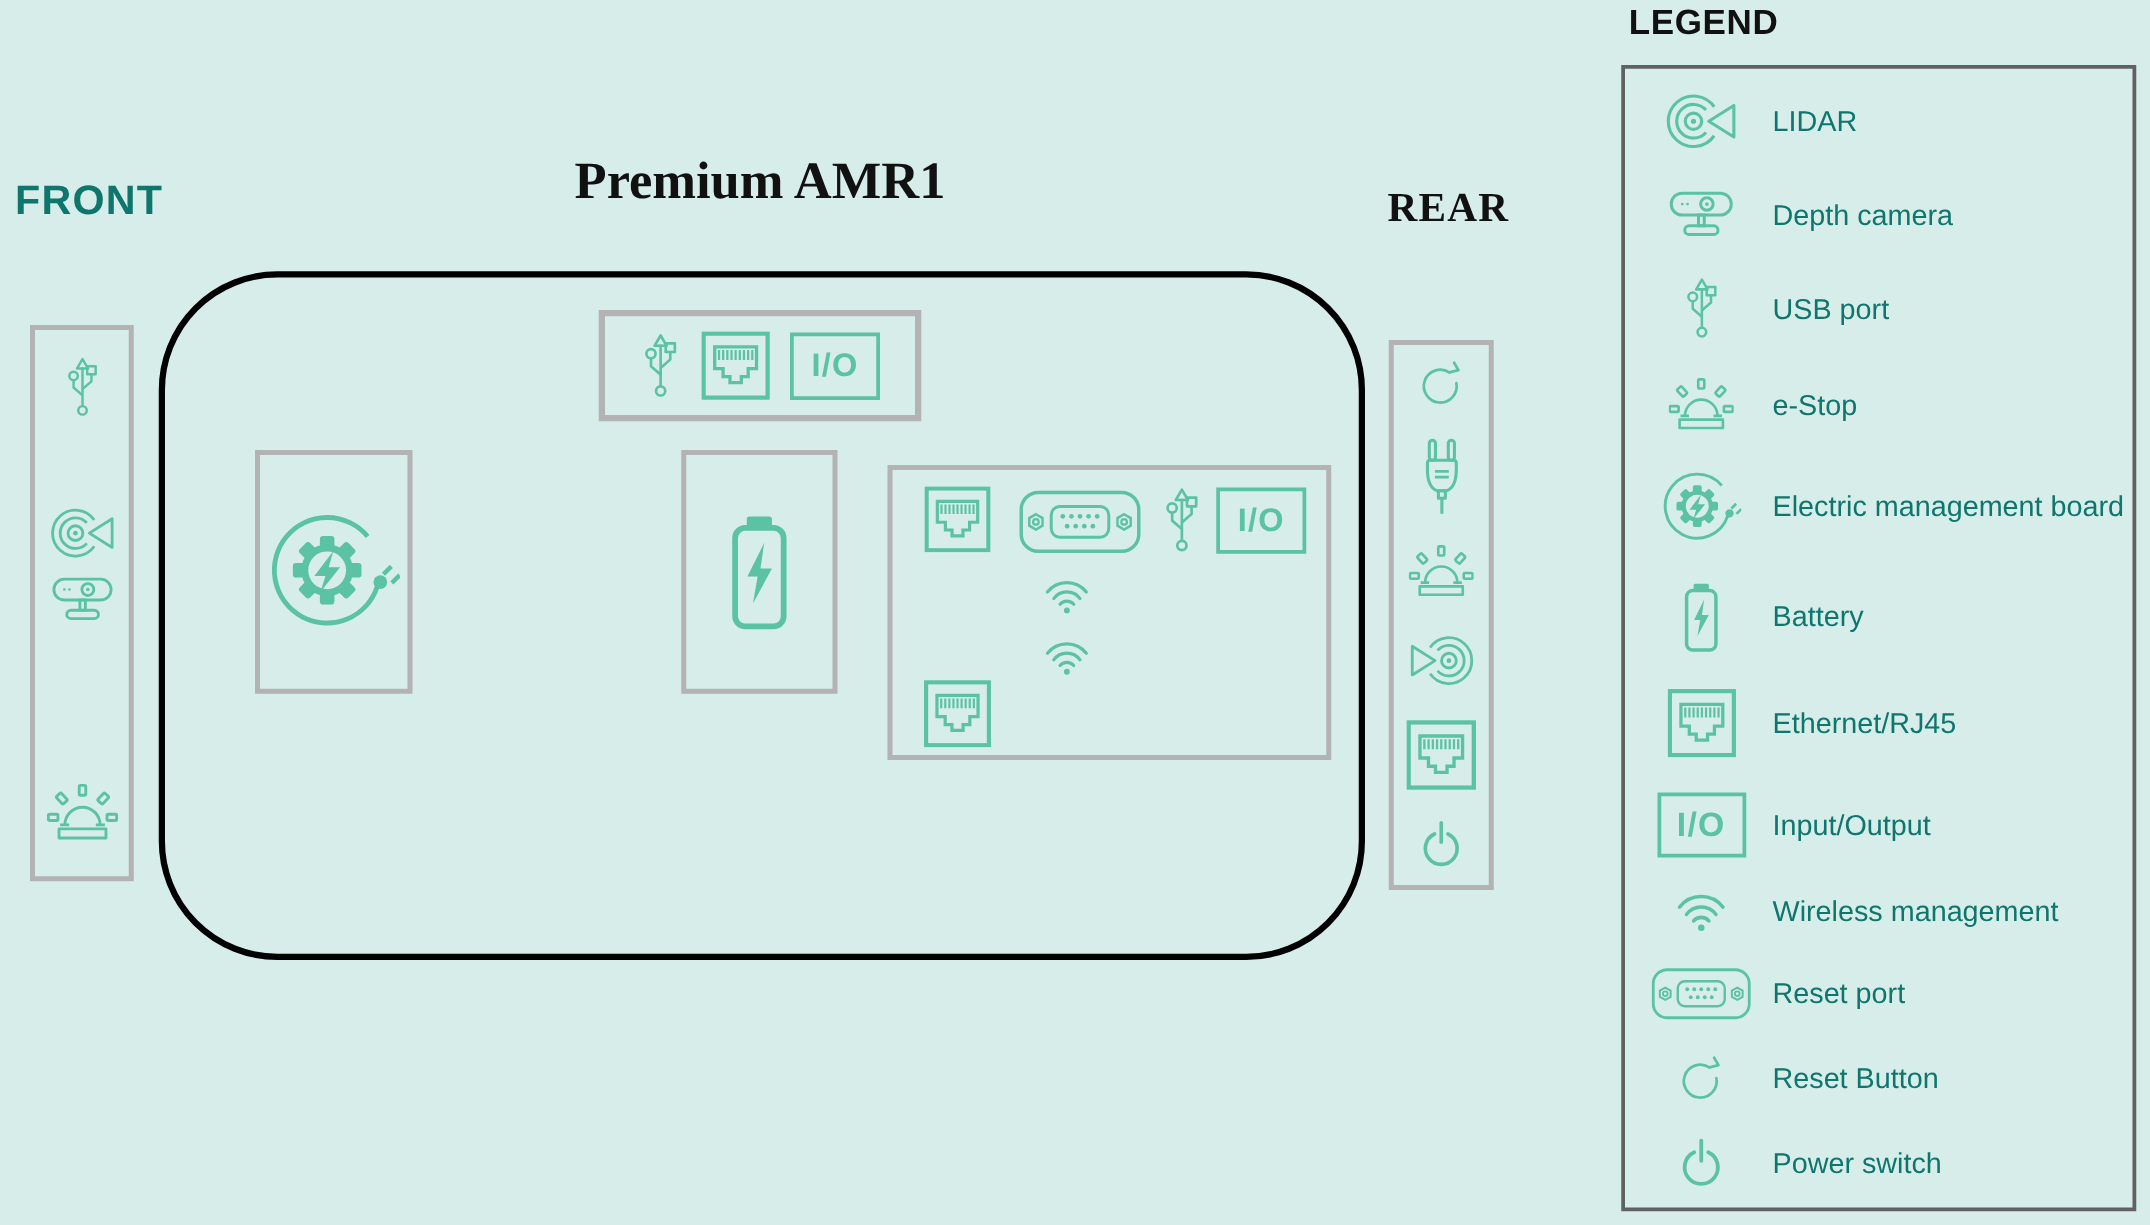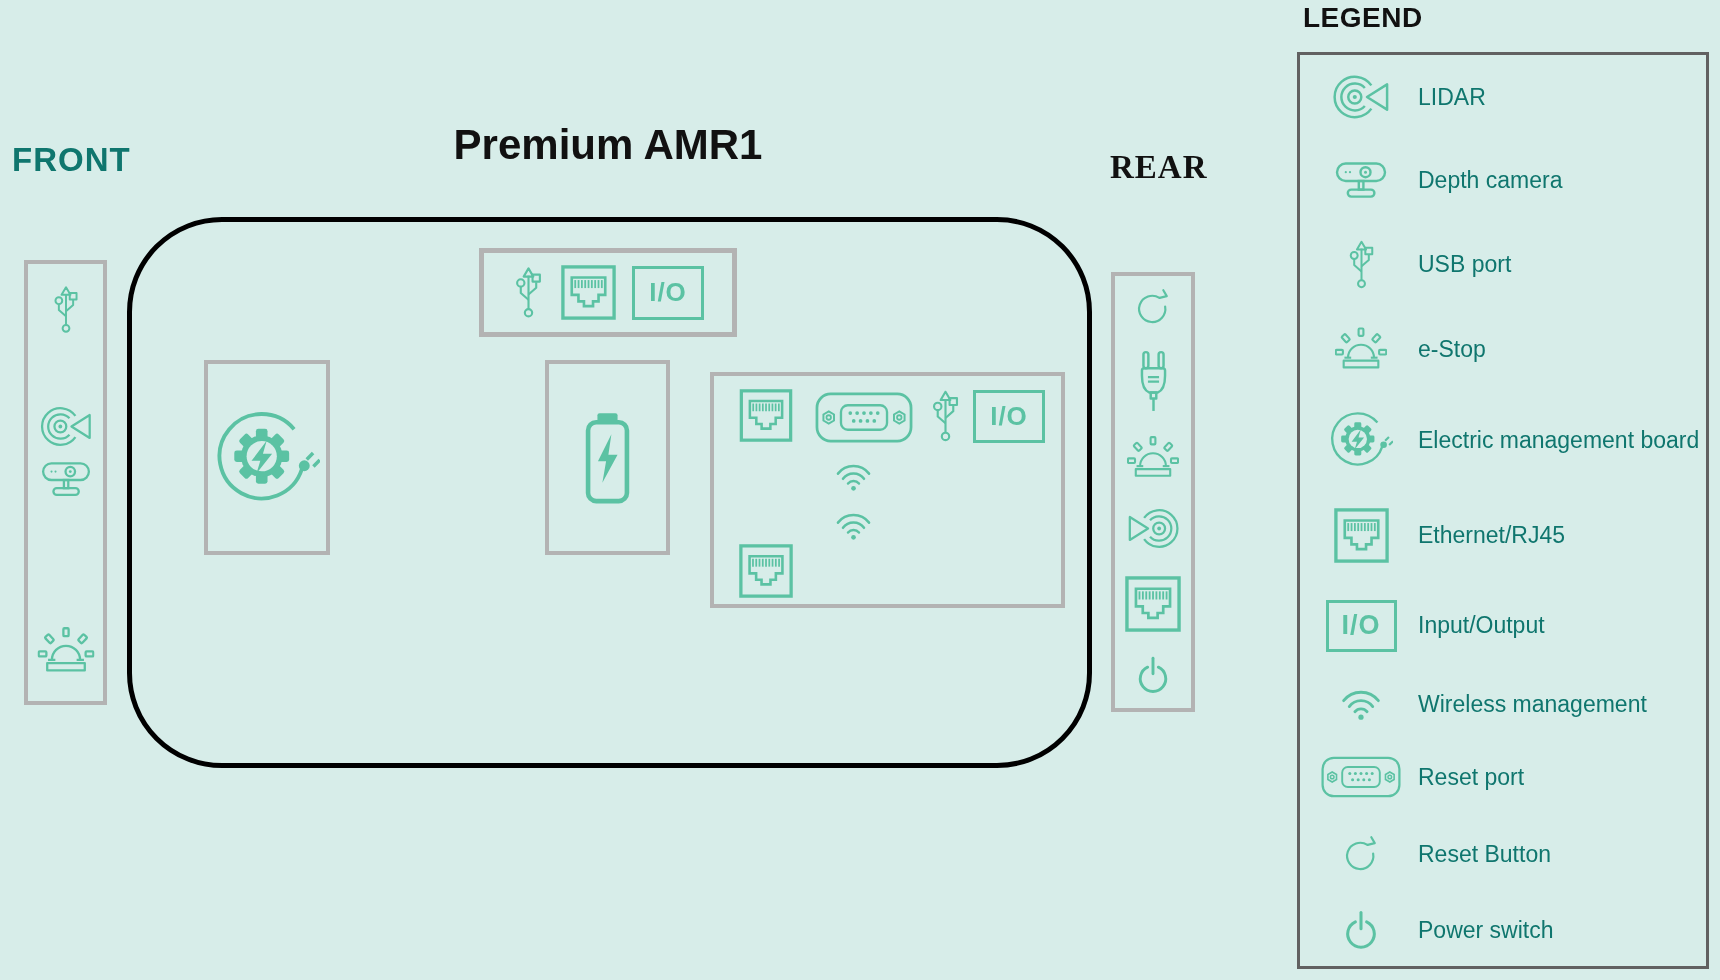--- a/index.html
+++ b/index.html
@@ -1,21 +1,21 @@
 <!DOCTYPE html>
 <html><head>
 <meta charset="utf-8">
 <style>
   html,body{margin:0;padding:0;background:#D7EDE9;}
   .canvas{position:relative;width:1720px;height:980px;background:#D7EDE9;
           font-family:"Liberation Sans",sans-serif;overflow:hidden;}
 
   .hlabel{position:absolute;font-weight:bold;color:#111;line-height:1;white-space:nowrap;}
   .front-label{left:12px;top:143px;font-size:33px;letter-spacing:1px;}
-  .title{left:608px;top:124px;transform:translateX(-50%);font-size:42px;}
+  .title{left:608px;top:124px;transform:translateX(-50%);font-size:42px;font-family:Liberation Serif, serif;}
   .rear-label{left:1110px;top:151px;font-size:33px;letter-spacing:1px;font-family:Liberation Serif, serif;}
   .legend-title{left:1303px;top:4px;font-size:28px;letter-spacing:.5px;}
 
   .body-outline{position:absolute;left:127px;top:217px;width:965px;height:551px;
                 border:5px solid #000;border-radius:95px;box-sizing:border-box;}
 
   .gpanel{position:absolute;border:4px solid #B3B3B3;box-sizing:border-box;}
   .front-panel{left:24px;top:260px;width:83px;height:445px;}
   .rear-panel{left:1111px;top:272px;width:84px;height:440px;display:flex;flex-direction:column;
               align-items:center;justify-content:space-between;padding:12px 0;}
@@ -465,20 +465,32 @@
               <circle cx="27" cy="28" r="11.8" fill="#5BC2A3"></circle>
               <circle cx="27" cy="28" r="8.6" fill="#D7EDE9"></circle>
               <path d="M29.8 19.2 L21.2 30.6 H26.2 L24 37.8 L32.9 26.6 H27.7 Z" fill="#5BC2A3"></path>
             </svg>
           </span>
         </span>
         <span class="legend-label">Electric management board</span>
       </div>
       <div class="legend-row">
         <span class="legend-ic">
+          <span class="slot" style="width: 32px; height: 58px;">
+            <svg viewBox="0 0 30 54" preserveAspectRatio="xMidYMid meet">
+              <rect x="9.3" y="1.6" width="11.4" height="5" rx="1.2" fill="#5BC2A3"></rect>
+              <rect x="4" y="6.8" width="22" height="44.6" rx="4.6" fill="none" stroke="#5BC2A3" stroke-width="2.6"></rect>
+              <path d="M17.2 13.5 L9.6 28.8 H14.2 L12.1 41 L20.7 25.2 H15.5 Z" fill="#5BC2A3"></path>
+            </svg>
+          </span>
+        </span>
+        <span class="legend-label">Battery</span>
+      </div>
+      <div class="legend-row">
+        <span class="legend-ic">
           <span class="slot" style="width: 55px; height: 55px;">
             <svg viewBox="0 0 46 46" preserveAspectRatio="xMidYMid meet">
               <rect x="1.6" y="1.6" width="42.8" height="42.8" fill="none" stroke="#5BC2A3" stroke-width="2.8"></rect>
               <path d="M9 10.5 H37 V25 H31.4 V30.4 H26.8 V34.4 H19.2 V30.4 H14.6 V25 H9 Z" fill="none" stroke="#5BC2A3" stroke-width="2.2"></path>
               <path d="M11.90 12.6 V19.3" stroke="#5BC2A3" stroke-width="1.5" fill="none"></path>
               <path d="M14.68 12.6 V19.3" stroke="#5BC2A3" stroke-width="1.5" fill="none"></path>
               <path d="M17.46 12.6 V19.3" stroke="#5BC2A3" stroke-width="1.5" fill="none"></path>
               <path d="M20.24 12.6 V19.3" stroke="#5BC2A3" stroke-width="1.5" fill="none"></path>
               <path d="M23.02 12.6 V19.3" stroke="#5BC2A3" stroke-width="1.5" fill="none"></path>
               <path d="M25.80 12.6 V19.3" stroke="#5BC2A3" stroke-width="1.5" fill="none"></path>

